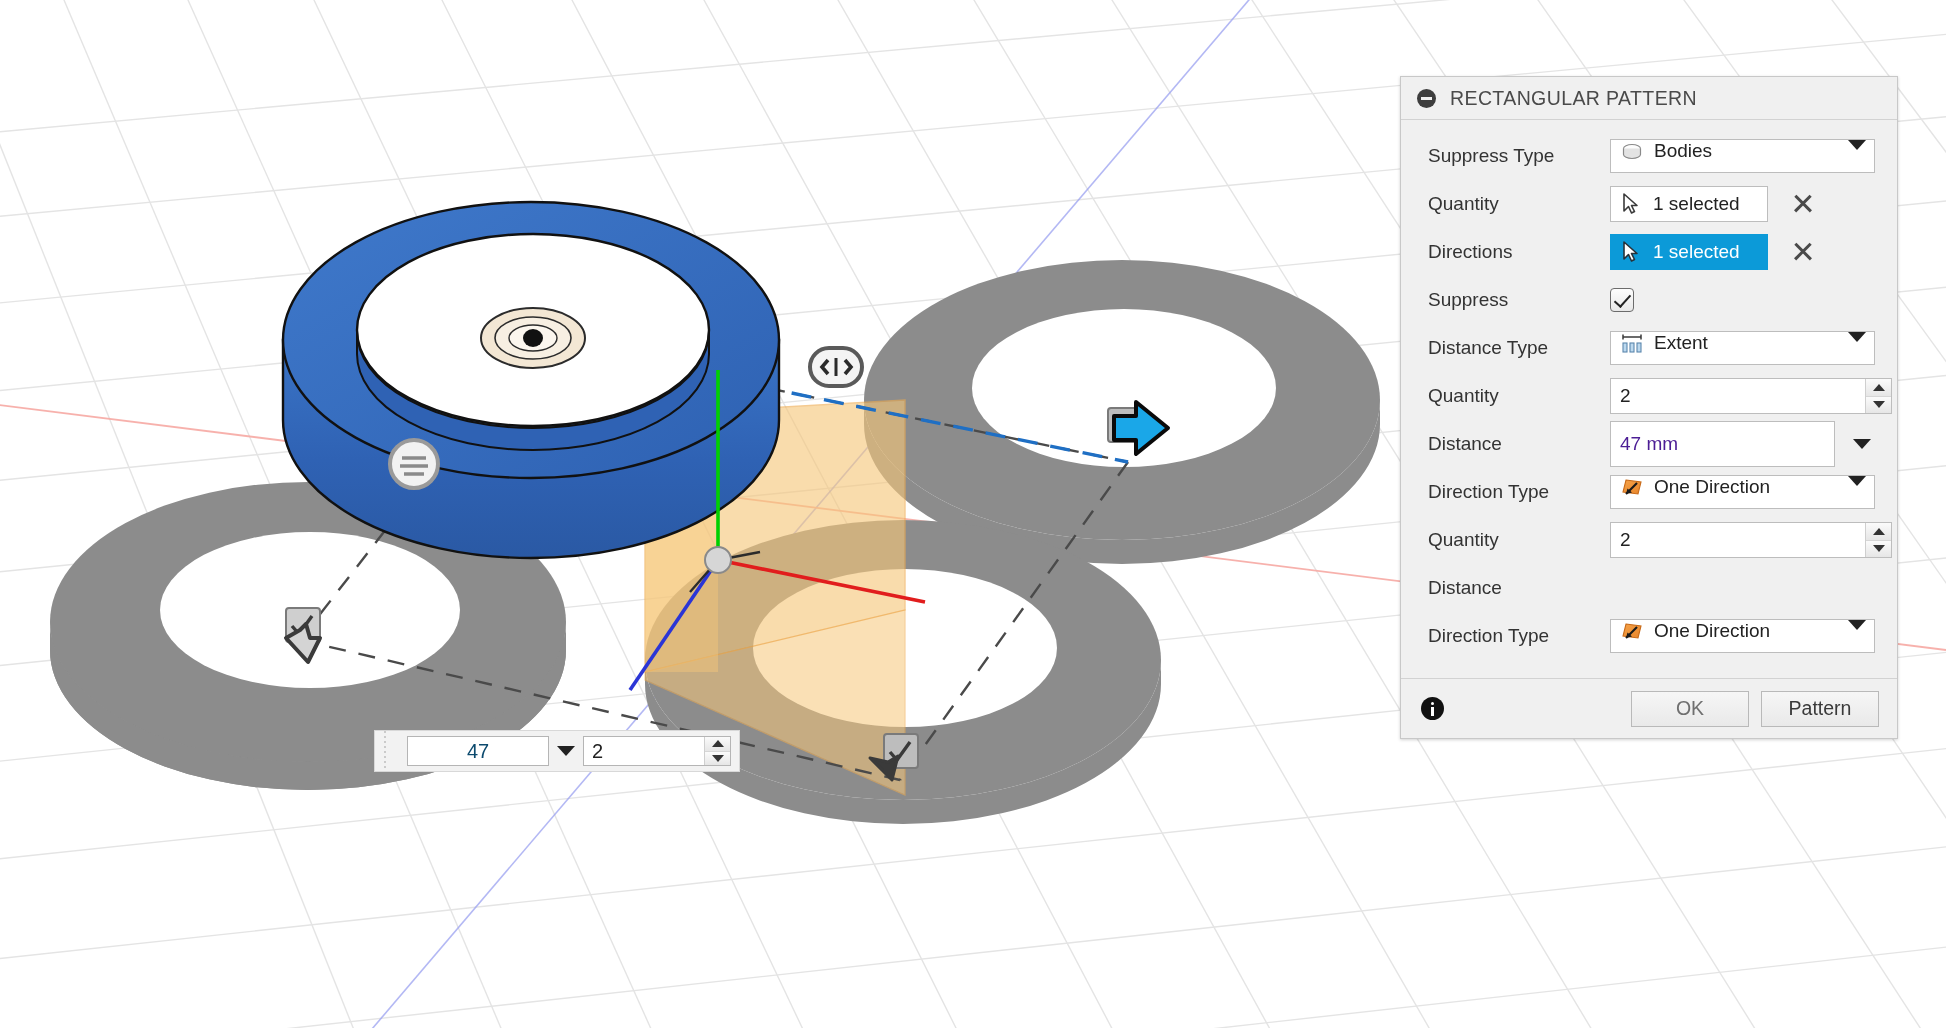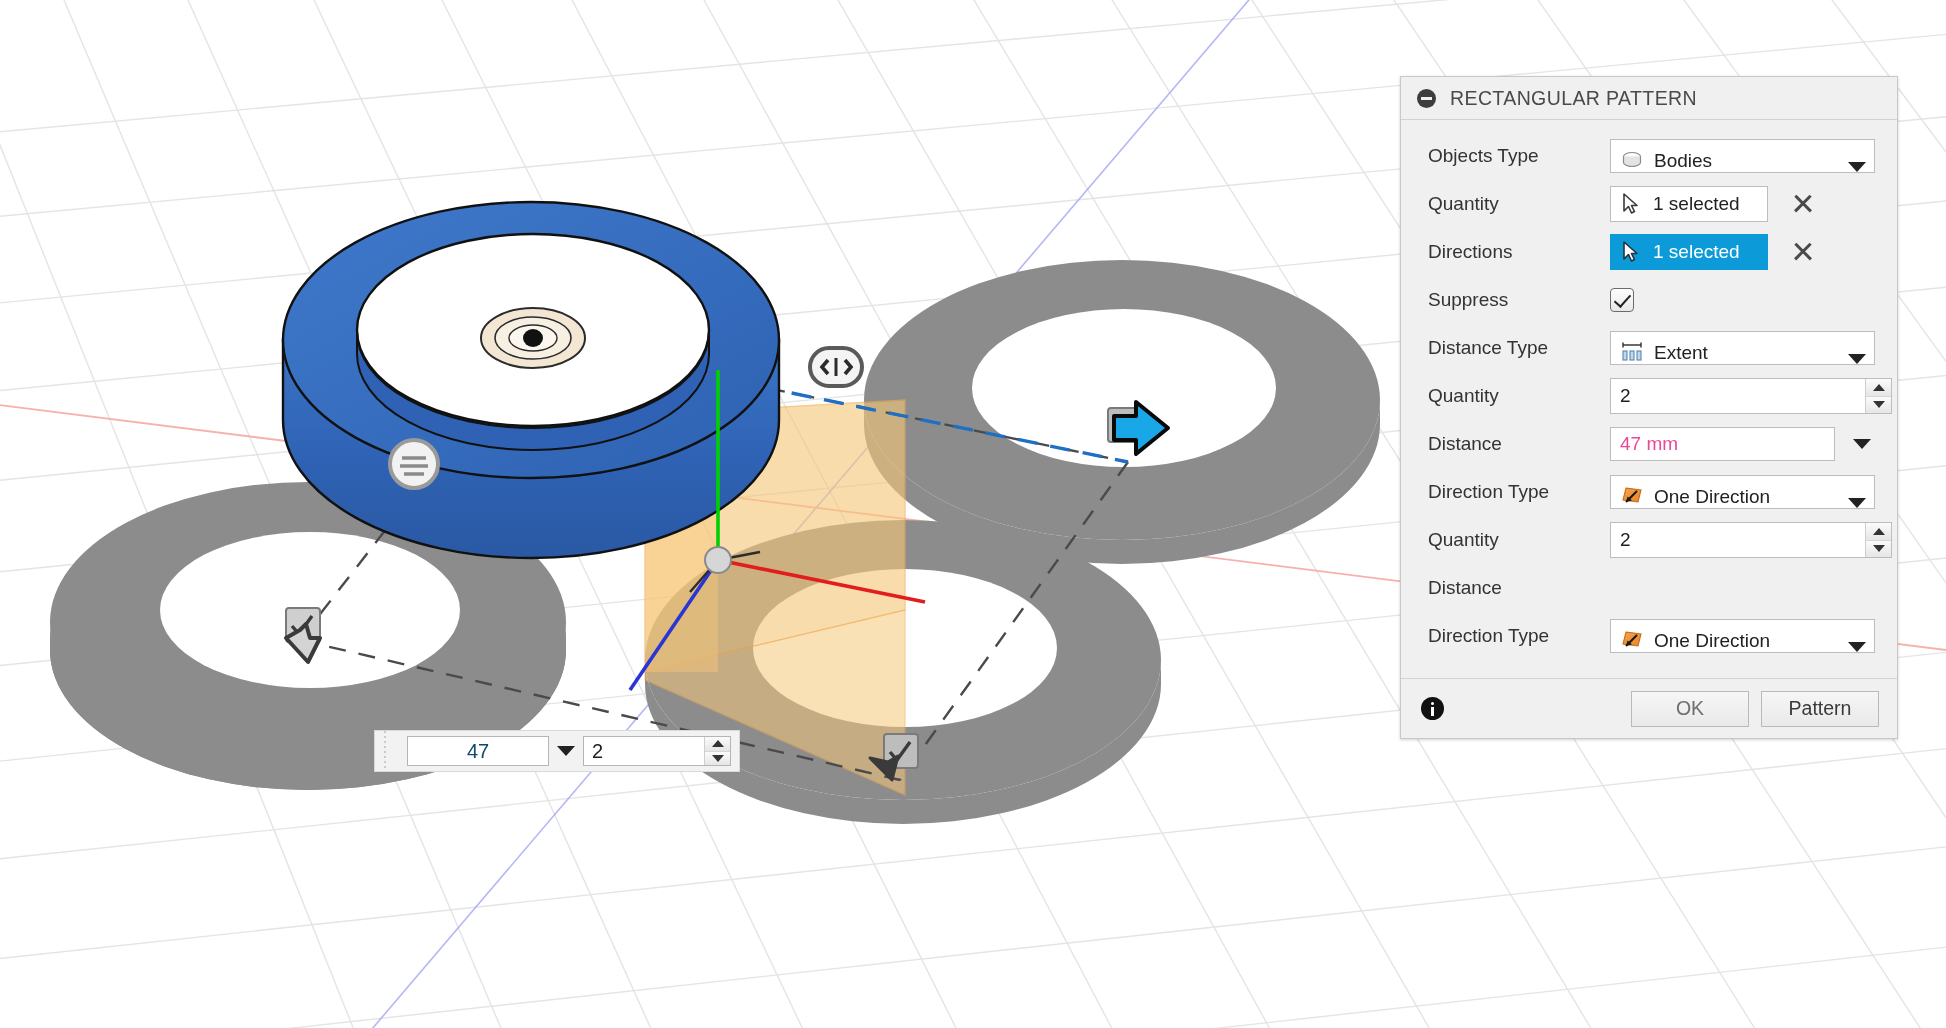--- a/index.html
+++ b/index.html
@@ -49,21 +49,21 @@
   .row-label {
     width: 182px; flex: none;
     font-size: 19px; color: #333; white-space: nowrap;
   }
   .row-ctrl { flex: 1; display: flex; align-items: center; gap: 10px; }
 
   
   .combo {
     flex: 1; height: 34px;
     background: #ffffff; border: 1px solid #bdbdbd;
-    display: flex; align-items: flex-end; gap: 10px;
+    display: flex; align-items: flex-start; gap: 10px;
     padding: 0 8px 0 9px;
     font-size: 19px; color: #222;
   }
   .combo .cap { flex: 1; white-space: nowrap; overflow: hidden; }
   .caret {
     width: 0; height: 0; flex: none;
     border-left: 9px solid transparent; border-right: 9px solid transparent;
     border-top: 10px solid #222;
   }
   .caret-outside { margin-left: 8px; margin-right: 4px; }
@@ -117,23 +117,23 @@
   .spin-btns > div {
     flex: 1; background: linear-gradient(#fbfbfb,#e6e6e6);
     display: flex; align-items: center; justify-content: center;
   }
   .spin-btns > div + div { border-top: 1px solid #d6d6d6; }
   .tri-up { width:0;height:0;border-left:6px solid transparent;border-right:6px solid transparent;border-bottom:7px solid #333; }
   .tri-dn { width:0;height:0;border-left:6px solid transparent;border-right:6px solid transparent;border-top:7px solid #333; }
 
   
   .txt-field {
-    flex: 1; height: 34px; background: #fff; border: 1px solid #bdbdbd;
+    flex: 1; height: 46px; background: #fff; border: 1px solid #bdbdbd;
     display: flex; align-items: center; padding-left: 9px;
-    font-size: 19px; color: #ec4899;
+    font-size: 19px; color: #4c1d95;
   }
 
   
   .ic { width: 24px; height: 24px; flex: none; }
 
   
   #cmd-footer {
     height: 60px; display: flex; align-items: center;
     padding: 0 18px 0 20px; gap: 12px;
     border-top: 1px solid #d2d2d2; background: #f0f0f0;
@@ -363,21 +363,21 @@
   <div id="cmd-panel">
 
     <div id="cmd-header">
       <span class="collapse-glyph"></span>
       <span id="cmd-title">RECTANGULAR PATTERN</span>
     </div>
 
     <div id="cmd-body">
 
       <div class="row">
-        <div class="row-label">Objects Type</div>
+        <div class="row-label">Suppress Type</div>
         <div class="row-ctrl">
           <div class="combo">
             <svg class="ic" viewBox="0 0 24 24">
               <ellipse cx="12" cy="8.5" rx="8.5" ry="4" fill="#fdfdfd" stroke="#8a8a8a" stroke-width="1.2"></ellipse>
               <path d="M3.5,8.5 v6 a8.5,4 0 0,0 17,0 v-6" fill="#e3e3e3" stroke="#8a8a8a" stroke-width="1.2"></path>
             </svg>
             <span class="cap">Bodies</span>
             <span class="caret"></span>
           </div>
         </div>

